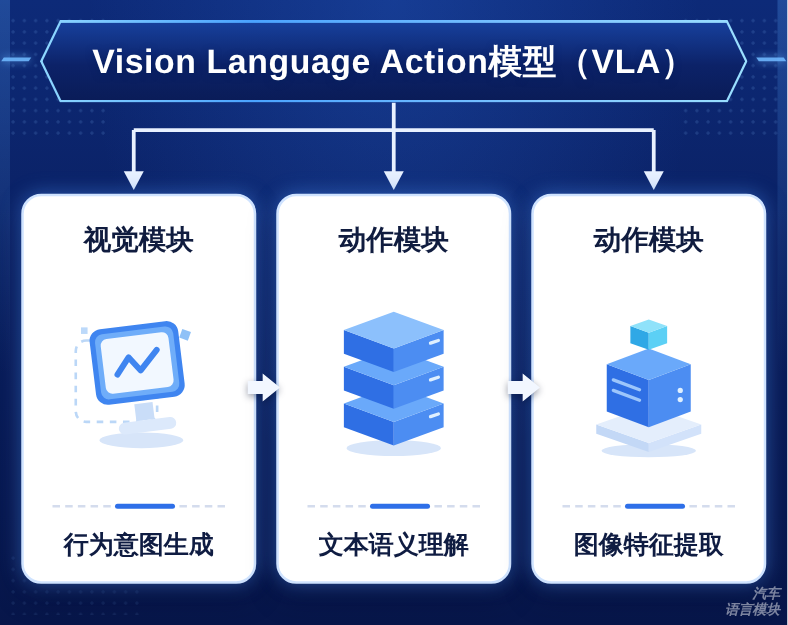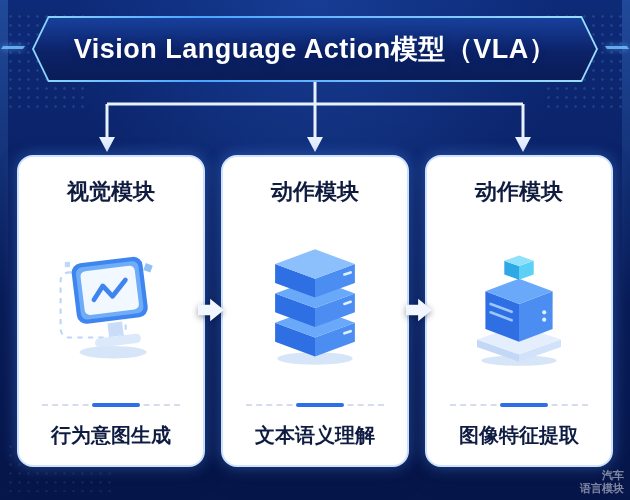--- a/index.html
+++ b/index.html
@@ -72,21 +72,21 @@
   .card-label { font-size:20px; font-weight:bold; color:#0f1c42; margin-top:16px; }
 
   
   .flow-arrow { position:absolute; top:296px; width:26px; height:28px; filter:drop-shadow(0 2px 3px rgba(0,10,40,.4)); }
   .flow-arrow.a1 { left:198px; }
   .flow-arrow.a2 { left:406px; }
 
   
   .watermark {
     position:absolute; right:6px; bottom:4px; text-align:right;
-    color:rgba(255,255,255,.48); font-size:11px; line-height:1.25; font-weight:bold;
+    color:rgba(255,255,255,.48); font-size:11px; line-height:1.25; font-weight:bold;font-style:italic;
   }
 </style>
 </head>
 <body>
 
 <div class="canvas">
 
   <div class="dotgrid tl"></div>
   <div class="dotgrid tr"></div>
   <div class="dotgrid bl"></div>

